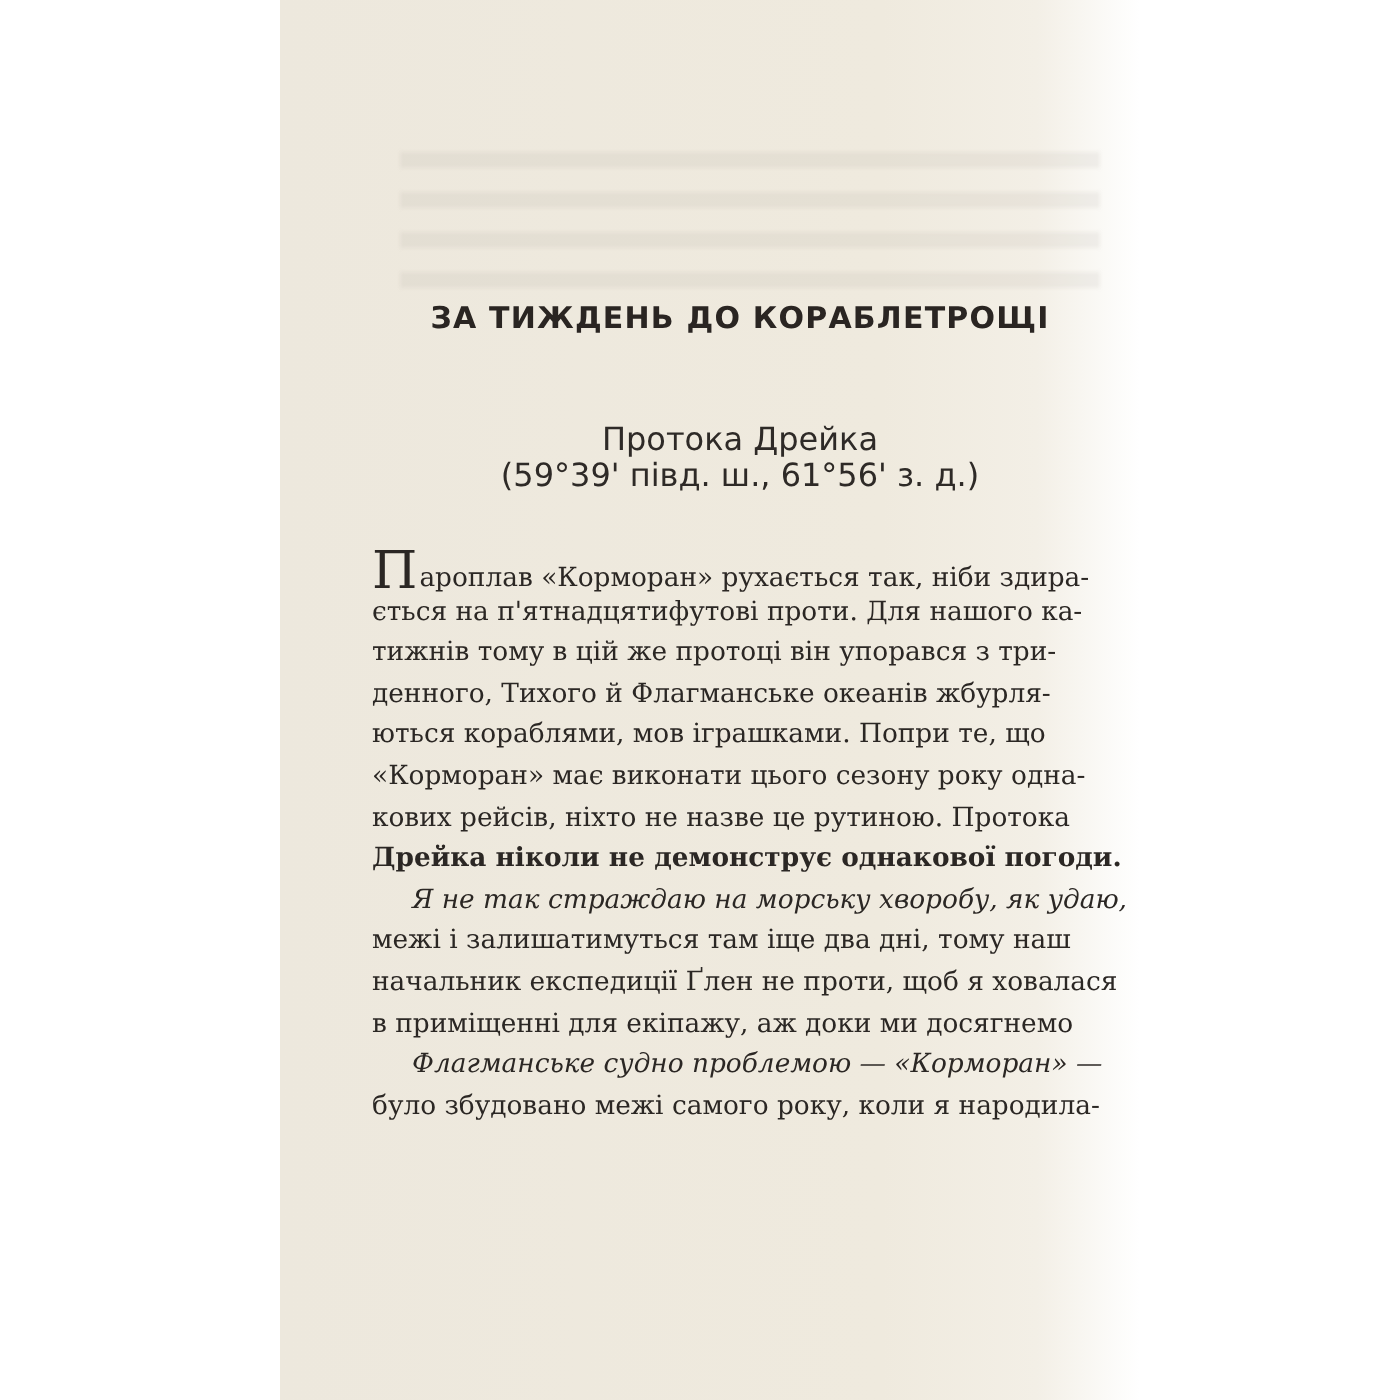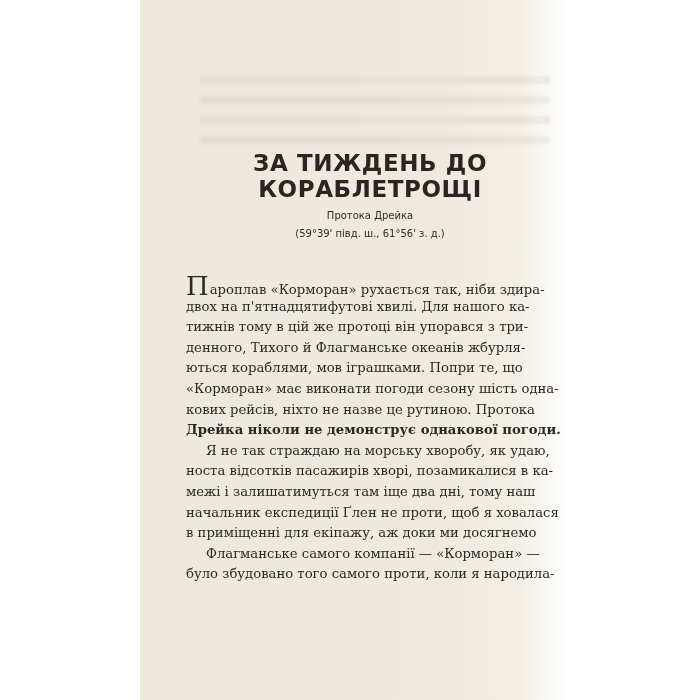--- a/index.html
+++ b/index.html
@@ -11,38 +11,38 @@
       position:absolute; left:140px; top:0; width:430px; height:700px;
       background: linear-gradient(to right, #ede8dd 0%, #efeade 70%, #f3efe6 88%, #fbfaf7 96%, #ffffff 100%);
     }
     .bleed {
       position:absolute; left:200px; width:350px; height:8px;
       background: rgba(150,140,125,0.10);
       filter: blur(1px);
     }
     .title {
       position:absolute; left:150px; top:150px; width:440px; text-align:center;
-      font-family:"DejaVu Sans", sans-serif; font-weight:bold; font-size:23px;
+      font-family:"DejaVu Sans", sans-serif; font-weight:bold; font-size:15px;
       letter-spacing:0.6px; color:#2a2522;
     }
     .sub {
       position:absolute; left:160px; width:420px; text-align:center;
-      font-family:"DejaVu Sans", sans-serif; font-size:10px; color:#2e2a27;
+      font-family:"DejaVu Sans", sans-serif; font-size:16px; color:#2e2a27;
     }
     .text {
       position:absolute; left:186px; width:334px;
       font-family:"DejaVu Serif", serif; font-size:13.2px; line-height:20.6px;
       color:#2b2724; text-align:justify;
     }
     .line {
       display:block; height:20.6px; white-space:nowrap; overflow:visible;
       text-align-last:justify; text-align:justify;
     }
     .line.last { text-align-last:left;font-weight:bold; }
-    .line.indent { padding-left:20px; }
+    .line.indent { padding-left:20px;font-style:italic; }
     .dropcap {
       font-size:26px; line-height:20px; vertical-align:-1px; margin-right:1px;
       font-family:"DejaVu Serif", serif; color:#2b2724;
     }
   </style>
 </head>
 <body>
 
 <div class="page"></div>
 
@@ -50,29 +50,28 @@
 <div class="bleed" style="top:96px;"></div>
 <div class="bleed" style="top:116px;"></div>
 <div class="bleed" style="top:136px;"></div>
 
 <div class="title">ЗА ТИЖДЕНЬ ДО КОРАБЛЕТРОЩІ</div>
 <div class="sub" style="top:210px;">Протока Дрейка</div>
 <div class="sub" style="top:228px;">(59°39' півд. ш., 61°56' з. д.)</div>
 
 <div class="text" style="top:276px;">
   <span class="line"><span class="dropcap">П</span><span>ароплав «Корморан» рухається так, ніби здира-</span></span>
-  <span class="line">двох на п'ятнадцятифутові хвилі. Для нашого ка-</span>
+  <span class="line">ється на п'ятнадцятифутові проти. Для нашого ка-</span>
   <span class="line">тижнів тому в цій же протоці він упорався з три-</span>
   <span class="line">денного, Тихого й Флагманське океанів жбурля-</span>
   <span class="line">ються кораблями, мов іграшками. Попри те, що</span>
-  <span class="line">«Корморан» має виконати погоди сезону шість одна-</span>
+  <span class="line">«Корморан» має виконати цього сезону року одна-</span>
   <span class="line">кових рейсів, ніхто не назве це рутиною. Протока</span>
   <span class="line last">Дрейка ніколи не демонструє однакової погоди.</span>
 
   <span class="line indent">Я не так страждаю на морську хворобу, як удаю,</span>
-  <span class="line">носта відсотків пасажирів хворі, позамикалися в ка-</span>
   <span class="line">межі і залишатимуться там іще два дні, тому наш</span>
   <span class="line">начальник експедиції Ґлен не проти, щоб я ховалася</span>
   <span class="line">в приміщенні для екіпажу, аж доки ми досягнемо</span>
 
-  <span class="line indent">Флагманське самого компанії — «Корморан» —</span>
-  <span class="line">було збудовано того самого проти, коли я народила-</span>
+  <span class="line indent">Флагманське судно проблемою — «Корморан» —</span>
+  <span class="line">було збудовано межі самого року, коли я народила-</span>
 </div>
 
 </body></html>

